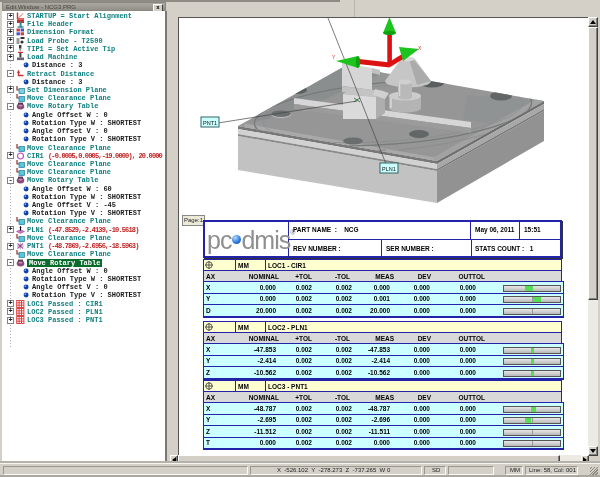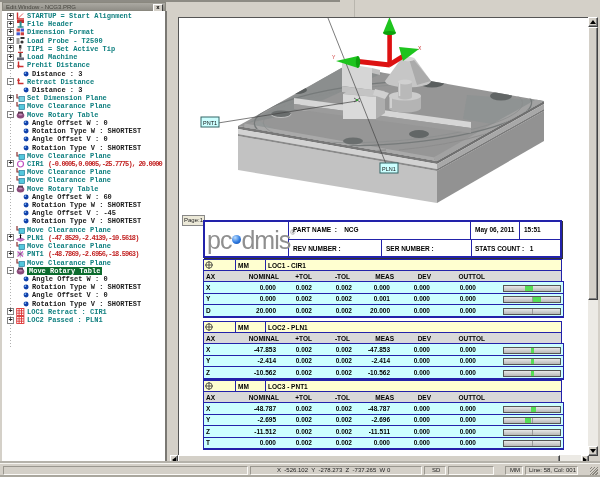--- a/index.html
+++ b/index.html
@@ -79,24 +79,20 @@
         </svg><span class="tx">Load Probe - T2500</span></div>
 <div class="tr"><span class="eb">+</span><svg class="ic" viewBox="0 0 9 8">
           <rect x="3" y="0" width="2.4" height="3.6" fill="#3a3a3a"></rect>
           <polygon points="3,3.6 5.4,3.6 4.2,7" fill="#888"></polygon>
           <rect x="2" y="6.8" width="5" height="1.2" fill="#cc3030"></rect>
         </svg><span class="tx">TIP1 = Set Active Tip</span></div>
 <div class="tr"><span class="eb">+</span><svg class="ic" viewBox="0 0 9 8">
           <rect x="3.4" y="0" width="2" height="4.5" fill="#444"></rect>
           <rect x="1" y="4.5" width="7" height="2.6" fill="#667"></rect>
         </svg><span class="tx">Load Machine</span></div>
-<div class="tr"><span class="eb">-</span><svg class="ic" viewBox="0 0 9 8">
-          <path d="M2.5 0.5 V5.5 H7.5" stroke="#cc3030" stroke-width="1.4" fill="none"></path>
-          <polygon points="1,4.5 4,4.5 2.5,7.5" fill="#cc3030"></polygon>
-        </svg><span class="tx">Prehit Distance</span></div>
 <div class="tr sub"><svg class="ic" viewBox="0 0 9 8" style="width:7px">
           <circle cx="4" cy="4" r="3.2" fill="#1040aa"></circle>
           <circle cx="3" cy="3" r="1.1" fill="#7ab0ee"></circle>
         </svg><span class="tx blk">Distance : 3</span></div>
 <div class="tr"><span class="eb">-</span><svg class="ic" viewBox="0 0 9 8">
           <path d="M2.5 0.5 V5.5 H7.5" stroke="#cc3030" stroke-width="1.4" fill="none"></path>
           <polygon points="1,3 4,3 2.5,0" fill="#cc3030"></polygon>
         </svg><span class="tx">Retract Distance</span></div>
 <div class="tr sub"><svg class="ic" viewBox="0 0 9 8" style="width:7px">
           <circle cx="4" cy="4" r="3.2" fill="#1040aa"></circle>
@@ -130,21 +126,21 @@
 <div class="tr sub"><svg class="ic" viewBox="0 0 9 8" style="width:7px">
           <circle cx="4" cy="4" r="3.2" fill="#1040aa"></circle>
           <circle cx="3" cy="3" r="1.1" fill="#7ab0ee"></circle>
         </svg><span class="tx blk">Rotation Type V : SHORTEST</span></div>
 <div class="tr"><span class="noeb"></span><svg class="ic" viewBox="0 0 9 8">
           <path d="M1 0 V4 H3.5" stroke="#8a3030" stroke-width="1.2" fill="none"></path>
           <rect x="3" y="2.6" width="5.4" height="4.8" fill="#55c8dd" stroke="#1a7a9a" stroke-width="0.7"></rect>
         </svg><span class="tx">Move Clearance Plane</span></div>
 <div class="tr"><span class="eb">+</span><svg class="ic" viewBox="0 0 9 8">
           <circle cx="4.5" cy="4" r="3" stroke="#c050c0" stroke-width="1.2" fill="none"></circle>
-        </svg><span class="tx">CIR1 <span class="red">(-0.0005,0.0005,-25.7775), 20.0000</span></span></div>
+        </svg><span class="tx">CIR1 <span class="red">(-0.0005,0.0005,-19.0000), 20.0000</span></span></div>
 <div class="tr"><span class="noeb"></span><svg class="ic" viewBox="0 0 9 8">
           <path d="M1 0 V4 H3.5" stroke="#8a3030" stroke-width="1.2" fill="none"></path>
           <rect x="3" y="2.6" width="5.4" height="4.8" fill="#55c8dd" stroke="#1a7a9a" stroke-width="0.7"></rect>
         </svg><span class="tx">Move Clearance Plane</span></div>
 <div class="tr"><span class="noeb"></span><svg class="ic" viewBox="0 0 9 8">
           <path d="M1 0 V4 H3.5" stroke="#8a3030" stroke-width="1.2" fill="none"></path>
           <rect x="3" y="2.6" width="5.4" height="4.8" fill="#55c8dd" stroke="#1a7a9a" stroke-width="0.7"></rect>
         </svg><span class="tx">Move Clearance Plane</span></div>
 <div class="tr"><span class="eb">-</span><svg class="ic" viewBox="0 0 9 8">
           <ellipse cx="4.5" cy="4.6" rx="3.8" ry="3" fill="#8a4a7a"></ellipse>
@@ -205,25 +201,29 @@
           <circle cx="4" cy="4" r="3.2" fill="#1040aa"></circle>
           <circle cx="3" cy="3" r="1.1" fill="#7ab0ee"></circle>
         </svg><span class="tx blk">Angle Offset V : 0</span></div>
 <div class="tr sub"><svg class="ic" viewBox="0 0 9 8" style="width:7px">
           <circle cx="4" cy="4" r="3.2" fill="#1040aa"></circle>
           <circle cx="3" cy="3" r="1.1" fill="#7ab0ee"></circle>
         </svg><span class="tx blk">Rotation Type V : SHORTEST</span></div>
 <div class="tr"><span class="eb">+</span><svg class="ic" viewBox="0 0 9 8">
           <rect x="0.7" y="0.5" width="7.2" height="7" fill="#fff" stroke="#dd3333" stroke-width="0.9"></rect>
           <path d="M3.1 0.5 V7.5 M5.5 0.5 V7.5 M0.7 2.8 H7.9 M0.7 5.2 H7.9" stroke="#dd3333" stroke-width="0.9"></path>
-        </svg><span class="tx">LOC1 Retract : CIR1</span></div>
+        </svg><span class="tx">LOC1 Passed : CIR1</span></div>
 <div class="tr"><span class="eb">+</span><svg class="ic" viewBox="0 0 9 8">
           <rect x="0.7" y="0.5" width="7.2" height="7" fill="#fff" stroke="#dd3333" stroke-width="0.9"></rect>
           <path d="M3.1 0.5 V7.5 M5.5 0.5 V7.5 M0.7 2.8 H7.9 M0.7 5.2 H7.9" stroke="#dd3333" stroke-width="0.9"></path>
         </svg><span class="tx">LOC2 Passed : PLN1</span></div>
+<div class="tr"><span class="eb">+</span><svg class="ic" viewBox="0 0 9 8">
+          <rect x="0.7" y="0.5" width="7.2" height="7" fill="#fff" stroke="#dd3333" stroke-width="0.9"></rect>
+          <path d="M3.1 0.5 V7.5 M5.5 0.5 V7.5 M0.7 2.8 H7.9 M0.7 5.2 H7.9" stroke="#dd3333" stroke-width="0.9"></path>
+        </svg><span class="tx">LOC3 Passed : PNT1</span></div>
     </div>
 </div>
 
 <div id="gfx" class="abs">
     <svg width="410" height="439" viewBox="178 17 410 439" style="position:absolute;left:0;top:0">
 <defs>
         <clipPath id="tc">
           <polygon points="237,125 436,160 543,100 344,65"></polygon>
         </clipPath>
       </defs>

